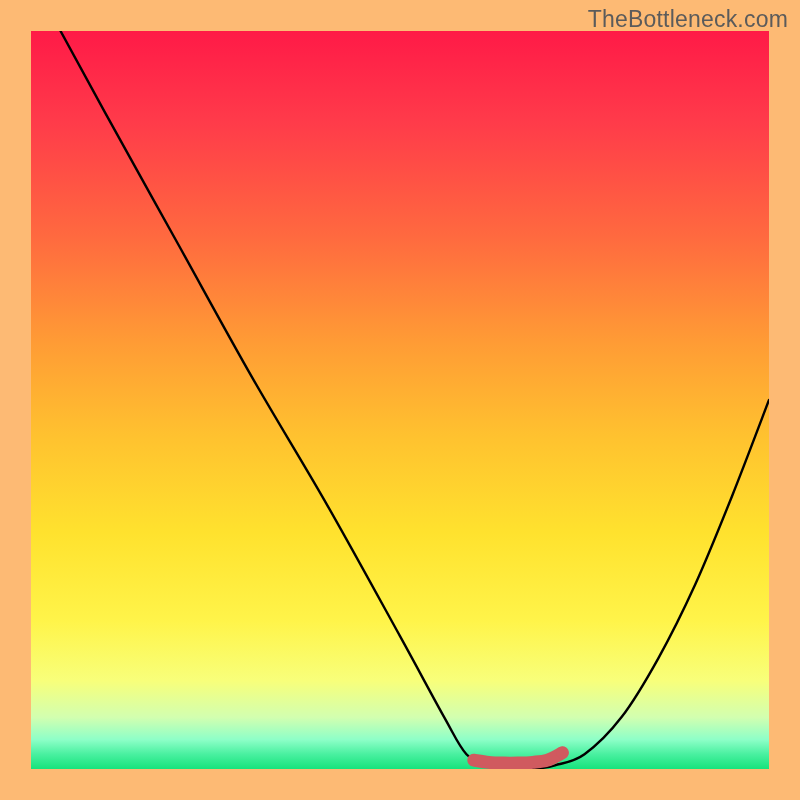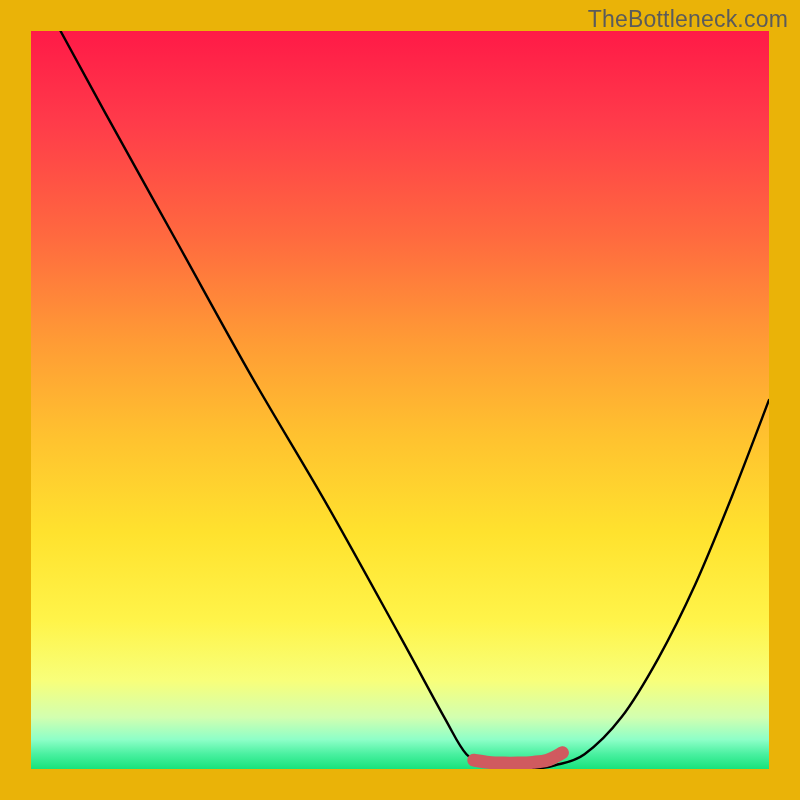--- a/index.html
+++ b/index.html
@@ -10,21 +10,21 @@
     background: #000;
     overflow: hidden;
     font-family: Arial, Helvetica, sans-serif;
   }
   .frame {
     position: absolute;
     left: 0;
     top: 0;
     width: 800px;
     height: 800px;
-    background: #eab308;
+    background: #fdba74;
   }
   .plot {
     position: absolute;
     left: 31px;
     top: 31px;
     width: 738px;
     height: 738px;
     background: linear-gradient(to bottom,
       #ff1a47 0%,
       #ff3a4a 12%,

